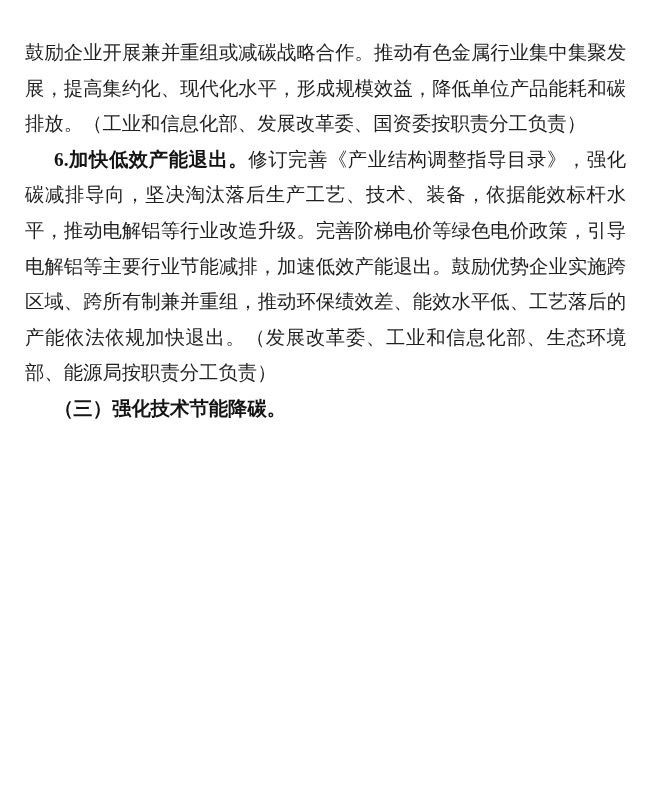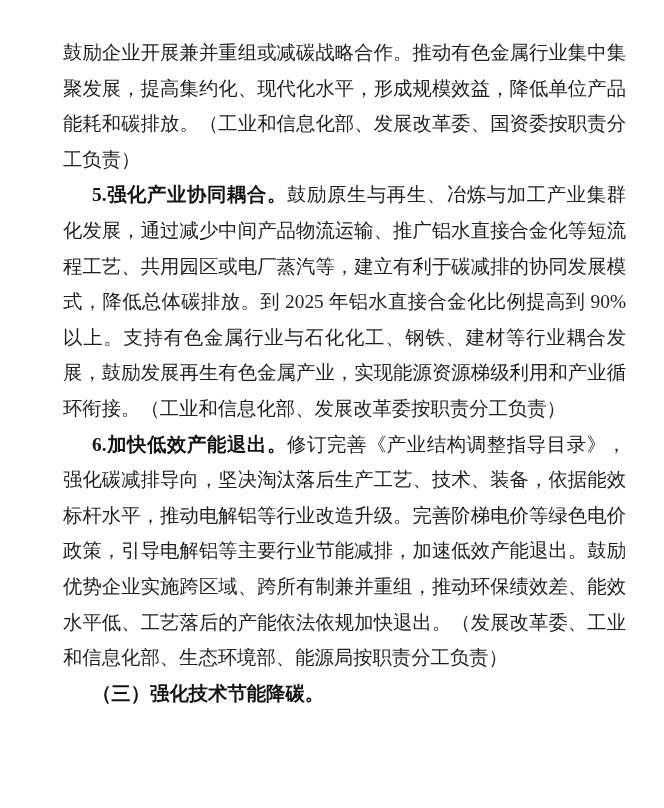--- a/index.html
+++ b/index.html
@@ -10,21 +10,21 @@
   body {
     width: 664px;
     height: 808px;
     overflow: hidden;
   }
   .page {
     box-sizing: border-box;
     width: 664px;
     height: 808px;
     background: #ffffff;
-    padding: 35px 38px 0 63px;
+    padding: 35px 38px 0 25px;
     font-family: "Liberation Serif", "DejaVu Serif", serif;
     font-size: 19.35px;
     line-height: 35.6px;
     color: #1f1f1f;
     text-align: justify;
     text-justify: inter-ideograph;
   }
   .para {
     margin: 0;
     padding: 0;
@@ -46,19 +46,18 @@
     font-weight: bold;
     color: #141414;
   }
 </style>
 </head>
 <body>
 
 <div class="page">
   <p class="para"><span class="run regular">鼓励企业开展兼并重组或减碳战略合作。推动有色金属行业集中集聚发展，提高集约化、现代化水平，形成规模效益，降低单位产品能耗和碳排放。</span><span class="run kai">（工业和信息化部、发展改革委、国资委按职责分工负责）</span></p>
 
-  <p class="para indent"><span class="run bold">5.强化产业协同耦合。</span><span class="run regular">鼓励原生与再生、冶炼与加工产业集群化发展，通过减少中间产品物流运输、推广铝水直接合金化等短流程工艺、共用园区或电厂蒸汽等，建立有利于碳减排的协同发展模式，降低总体碳排放。到 2025 年铝水直接合金化比例提高到 90%以上。支持有色金属行业与石化化工、钢铁、建材等行业耦合发展，鼓励发展再生有色金属产业，实现能源资源梯级利用和产业循环衔接。</span><span class="run kai">（工业和信息化部、发展改革委按职责分工负责）</span></p>
 
   <p class="para indent"><span class="run bold">6.加快低效产能退出。</span><span class="run regular">修订完善《产业结构调整指导目录》，强化碳减排导向，坚决淘汰落后生产工艺、技术、装备，依据能效标杆水平，推动电解铝等行业改造升级。完善阶梯电价等绿色电价政策，引导电解铝等主要行业节能减排，加速低效产能退出。鼓励优势企业实施跨区域、跨所有制兼并重组，推动环保绩效差、能效水平低、工艺落后的产能依法依规加快退出。</span><span class="run kai">（发展改革委、工业和信息化部、生态环境部、能源局按职责分工负责）</span></p>
 
   <p class="para indent"><span class="run bold-kai">（三）强化技术节能降碳。</span></p>
 
 </div>
 
 </body></html>

